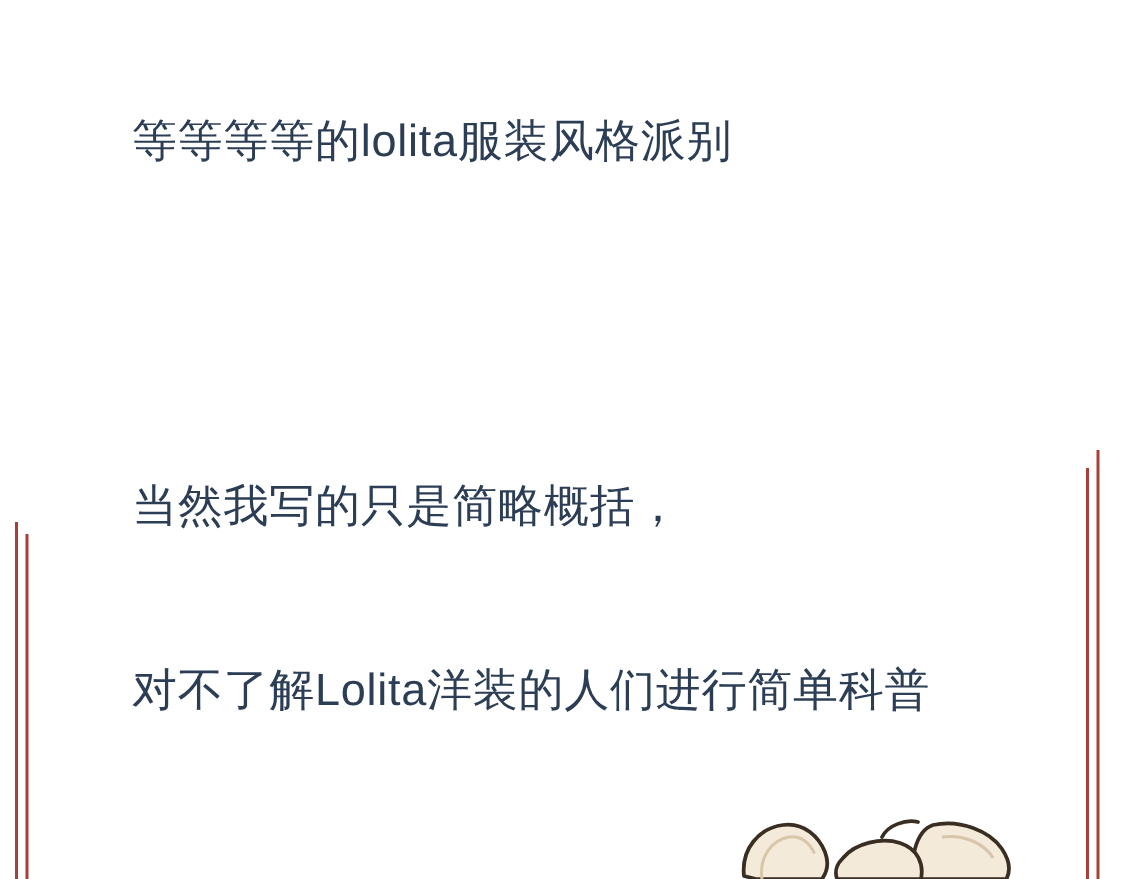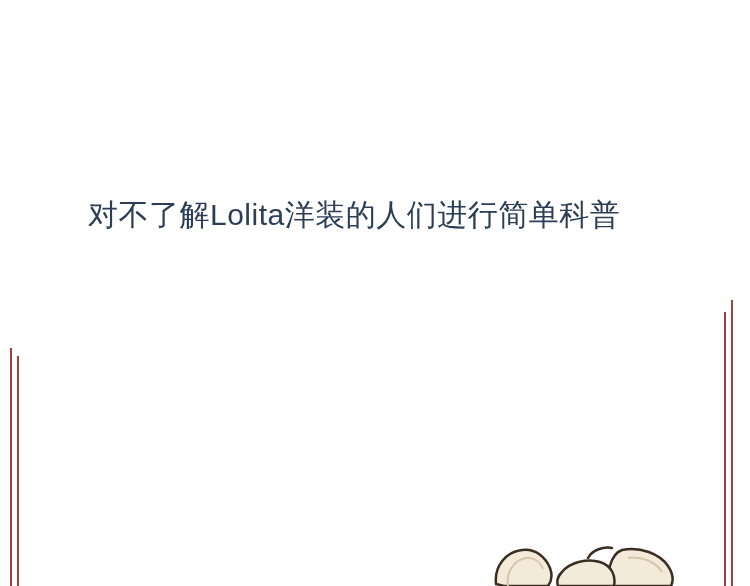--- a/index.html
+++ b/index.html
@@ -67,25 +67,27 @@
 <div id="page">
 
   <div class="edge-rule left-outer"></div>
   <div class="edge-rule left-inner"></div>
   <div class="edge-rule right-outer"></div>
   <div class="edge-rule right-inner"></div>
 
   <div class="text-layer">
 
     <div class="para">
+      <span class="line">等等等等的lolita服装风格派别</span>
     </div>
 
     <div class="gap-md"></div>
 
     <div class="para">
+      <span class="line">当然我写的只是简略概括，</span>
       <span class="line">对不了解Lolita洋装的人们进行简单科普</span>
       
       
     </div>
 
   </div>
 
   <div class="ribbon">
     <svg width="210" height="58" viewBox="0 0 210 58" xmlns="http://www.w3.org/2000/svg">
 

